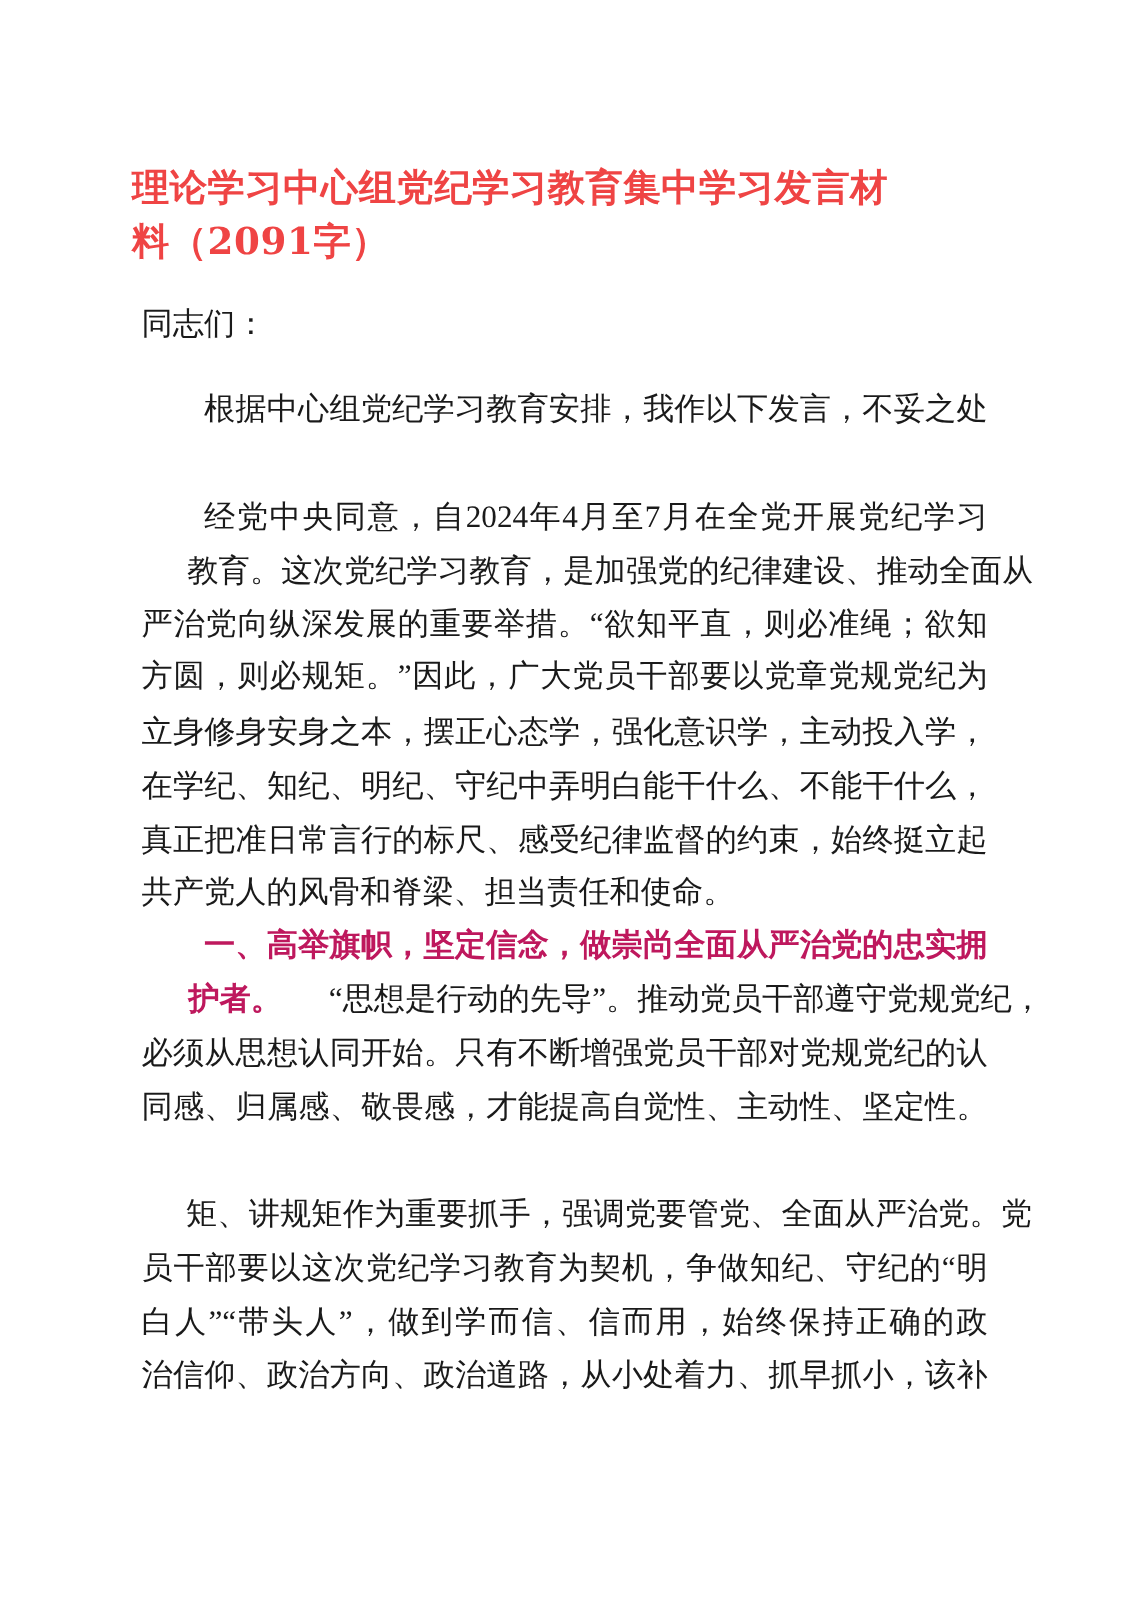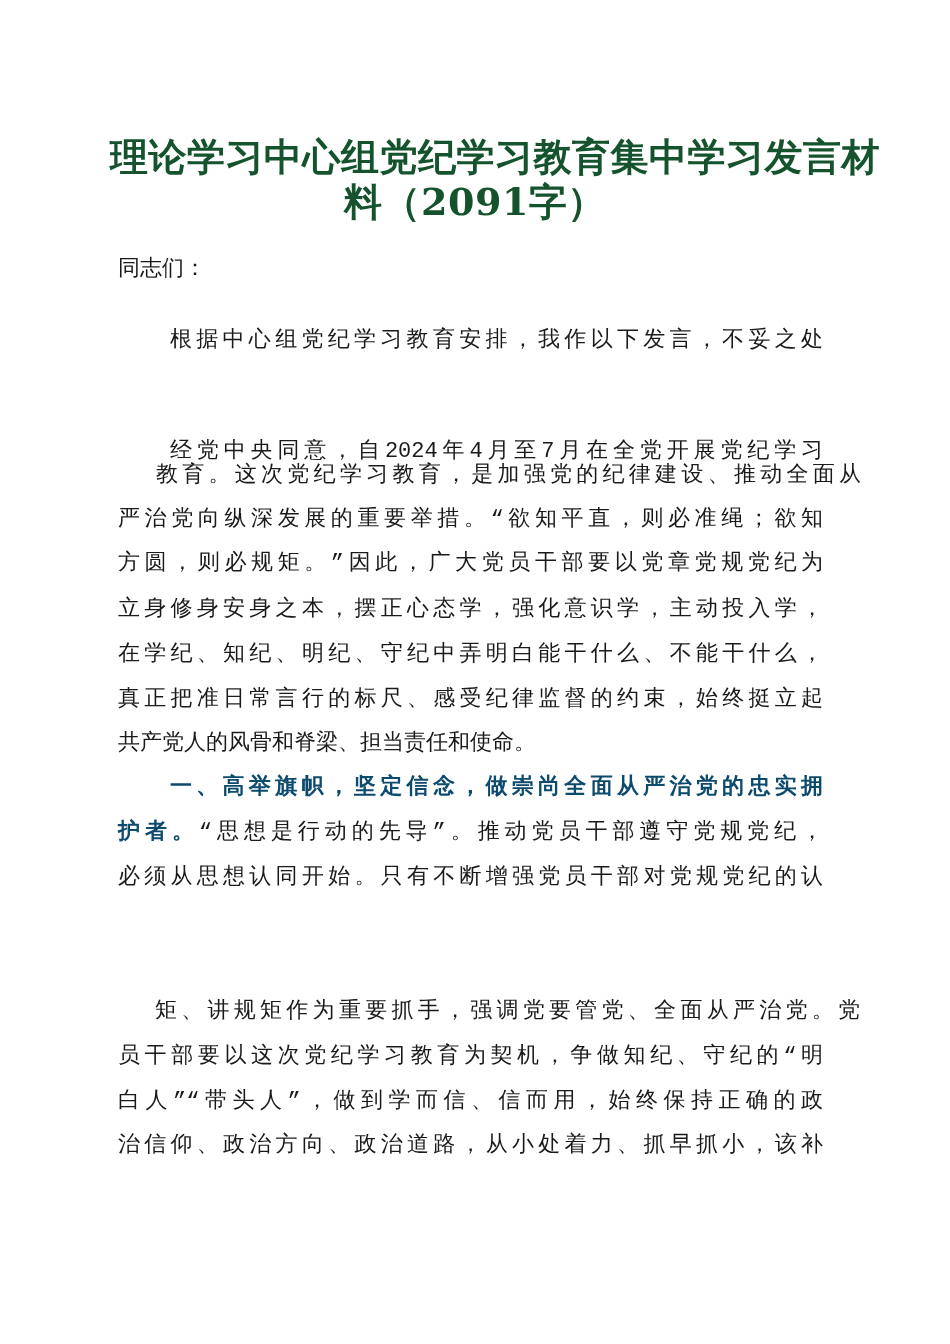--- a/index.html
+++ b/index.html
@@ -17,76 +17,76 @@
     .page {
       position: absolute;
       left: 0; top: 0;
       width: 950px; height: 1344px;
       background: #ffffff;
     }
     .title-line {
       position: absolute;
       left: 110px;
       width: 730px;
-      text-align: center;
       font-family: "DejaVu Serif", "Liberation Serif", serif;
       font-weight: bold;
-      font-size: 38px;
+      font-size: 31px;
       line-height: 40px;
       letter-spacing: 0.5px;
-      color: #14532d;
+      color: #ef4444;
       white-space: nowrap;
     }
     .line {
       position: absolute;
       left: 118px;
       width: 705px;
-      font-family: Liberation Mono, monospace;
-      font-size: 22px;
+      font-family: Liberation Serif, serif;
+      font-size: 26px;
       line-height: 30px;
       color: #1a1a1a;
       white-space: nowrap;
       text-align: justify;
       text-align-last: justify;
     }
     .line.last {
       text-align-last: left;
     }
     .line.indent {
       left: 170px;
       width: 653px;
     }
     .bold {
       font-weight: bold;
-      color: #0c4a6e;
+      color: #be185d;
     }
-    .mixed span { display: inline; }
+    .mixed span { display: inline; margin-left: 39px; }
   </style>
 </head>
 <body>
 
 <div class="page">
 
   <div class="title-line" style="top:137px;">理论学习中心组党纪学习教育集中学习发言材</div>
   <div class="title-line" style="top:182px;">料（2091字）</div>
 
   <div class="line last" style="top:255px;">同志们：</div>
 
   <div class="line indent" style="top:326px;">根据中心组党纪学习教育安排，我作以下发言，不妥之处</div>
 
-  <div class="line indent" style="top:416px;margin-top:21px;">经党中央同意，自2024年4月至7月在全党开展党纪学习</div>
+  <div class="line indent" style="top:416px;">经党中央同意，自2024年4月至7月在全党开展党纪学习</div>
   <div class="line" style="top:461px;margin-left:38px;">教育。这次党纪学习教育，是加强党的纪律建设、推动全面从</div>
   <div class="line" style="top:505px;">严治党向纵深发展的重要举措。“欲知平直，则必准绳；欲知</div>
   <div class="line" style="top:595px;">立身修身安身之本，摆正心态学，强化意识学，主动投入学，</div>
   <div class="line" style="top:549px;">方圆，则必规矩。”因此，广大党员干部要以党章党规党纪为</div>
   <div class="line" style="top:640px;">在学纪、知纪、明纪、守纪中弄明白能干什么、不能干什么，</div>
   <div class="line" style="top:685px;">真正把准日常言行的标尺、感受纪律监督的约束，始终挺立起</div>
   <div class="line last" style="top:729px;">共产党人的风骨和脊梁、担当责任和使命。</div>
 
   <div class="line indent bold" style="top:773px;">一、高举旗帜，坚定信念，做崇尚全面从严治党的忠实拥</div>
   <div class="line mixed" style="top:818px;"><span class="bold">护者。</span><span>“思想是行动的先导”。推动党员干部遵守党规党纪，</span></div>
   <div class="line" style="top:863px;">必须从思想认同开始。只有不断增强党员干部对党规党纪的认</div>
+  <div class="line" style="top:908px;">同感、归属感、敬畏感，才能提高自觉性、主动性、坚定性。</div>
   <div class="line" style="top:997px;margin-left:37px;">矩、讲规矩作为重要抓手，强调党要管党、全面从严治党。党</div>
   <div class="line" style="top:1042px;">员干部要以这次党纪学习教育为契机，争做知纪、守纪的“明</div>
   <div class="line" style="top:1087px;">白人”“带头人”，做到学而信、信而用，始终保持正确的政</div>
   <div class="line" style="top:1131px;">治信仰、政治方向、政治道路，从小处着力、抓早抓小，该补</div>
 
 </div>
 
 </body></html>

